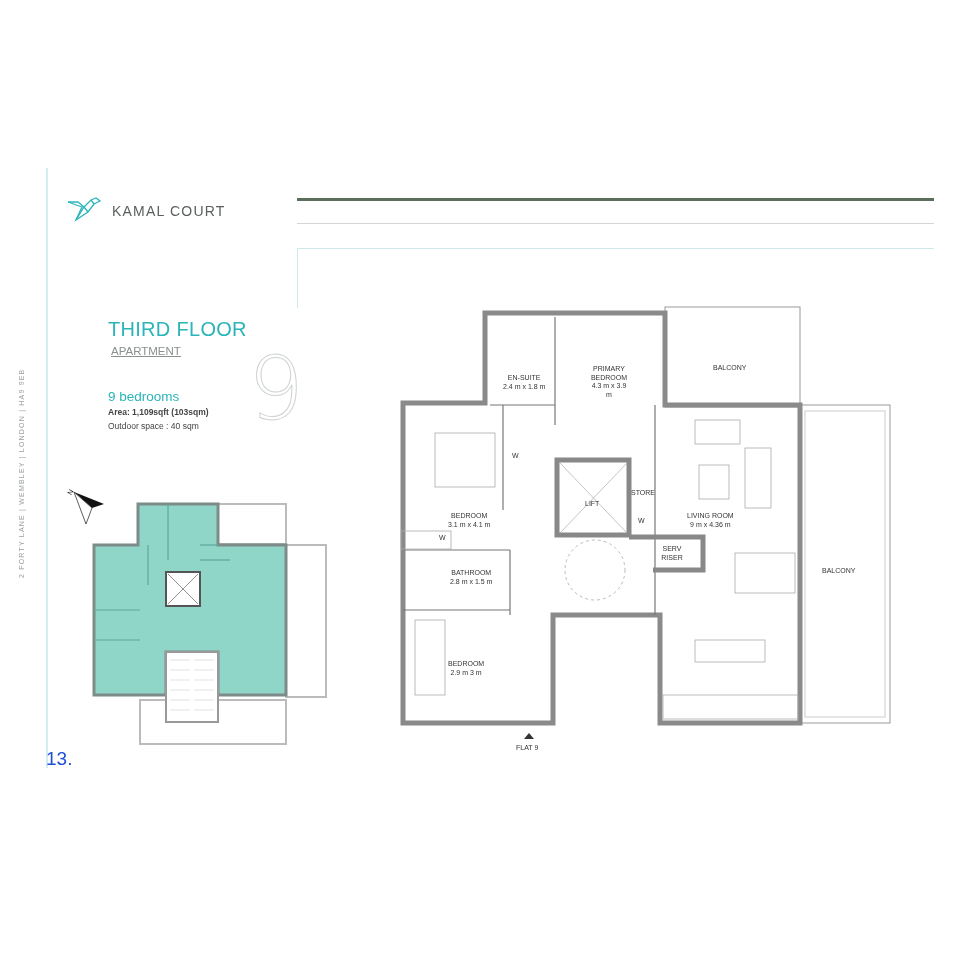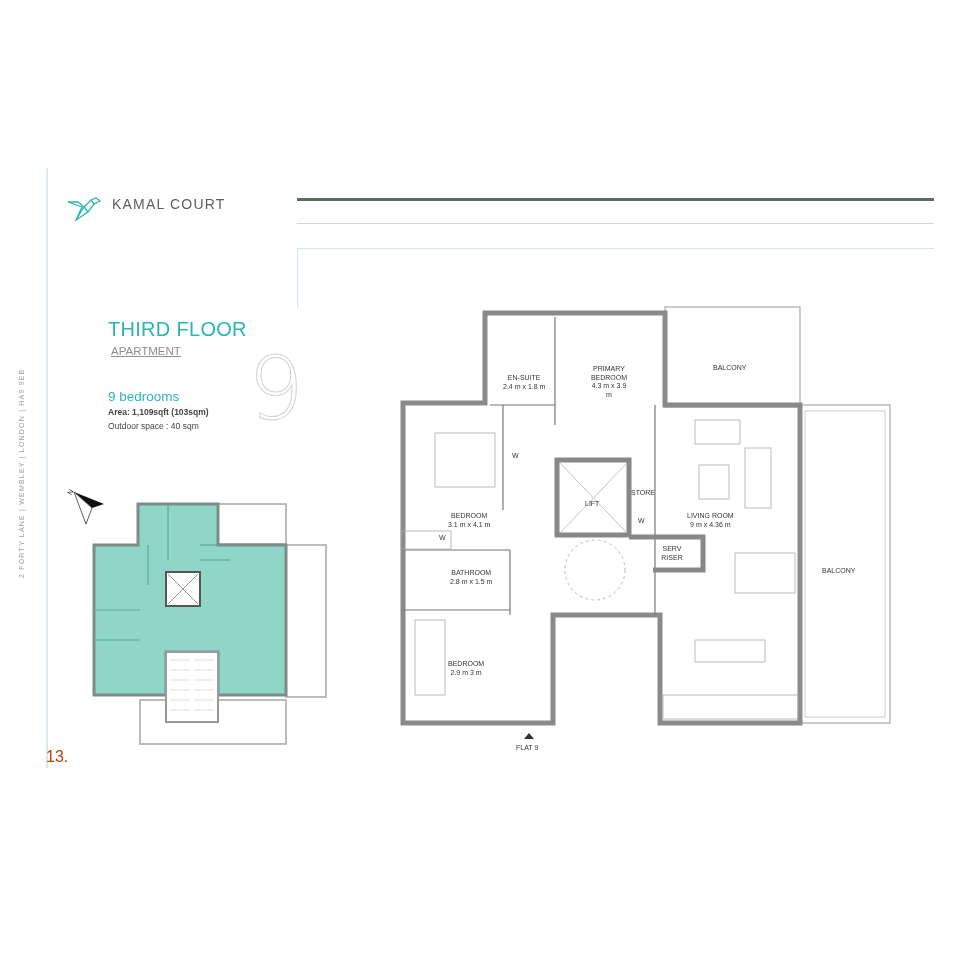--- a/index.html
+++ b/index.html
@@ -1,29 +1,29 @@
 <!DOCTYPE html>
 <html><head>
 <meta charset="utf-8">
 <style>
   html,body{margin:0;padding:0;background:#ffffff;}
   body{width:980px;height:980px;position:relative;overflow:hidden;font-family:"Liberation Sans",sans-serif;}
   .abs{position:absolute;}
   .vline{position:absolute;left:46px;top:168px;width:2px;height:600px;background:#d4ecee;}
   .side-addr{position:absolute;left:18px;top:318px;width:14px;height:260px;}
   .side-addr span{position:absolute;left:0;top:0;transform-origin:0 0;transform:rotate(-90deg) translate(-260px,0);width:260px;font-size:7px;letter-spacing:1.2px;color:#9aa0a0;white-space:nowrap;text-align:left;}
-  .brand{position:absolute;left:66px;top:196px;display:flex;gap:10px;}
+  .brand{position:absolute;left:66px;top:196px;display:flex;align-items:center;gap:10px;}
   .brand-name{font-size:14px;letter-spacing:1.2px;color:#5a5f5e;}
   .floor-title{position:absolute;left:108px;top:318px;font-size:20px;color:#2bb5b8;letter-spacing:0.3px;}
   .apt-sub{position:absolute;left:111px;top:345px;font-size:11.5px;color:#8a8f8f;text-decoration:underline;}
   .bedrooms{position:absolute;left:108px;top:389px;font-size:13.5px;color:#2bb5b8;}
   .area{position:absolute;left:108px;top:407px;font-size:8.5px;color:#444;font-weight:bold;}
   .outdoor{position:absolute;left:108px;top:421px;font-size:8.5px;color:#444;}
   .bignum{position:absolute;left:248px;top:345px;font-size:88px;line-height:88px;color:#fff;-webkit-text-stroke:1px #cfd3d3;font-family:"DejaVu Sans",sans-serif;font-weight:300;}
-  .pageno{position:absolute;left:46px;top:748px;font-size:16px;color:#c2410c;text-align:center;}
+  .pageno{position:absolute;left:46px;top:748px;font-size:19px;color:#1d4ed8;text-align:center;}
   .rule-dark{position:absolute;left:297px;top:198px;width:637px;height:3px;background:#5b6d5b;}
   .rule-light{position:absolute;left:297px;top:223px;width:637px;height:1px;background:#d2d6d6;}
   .frame-top{position:absolute;left:297px;top:248px;width:637px;height:1px;background:#cfe9eb;}
   .frame-left{position:absolute;left:297px;top:248px;width:1px;height:60px;background:#cfe9eb;}
   .lbl{position:absolute;font-size:7px;color:#333;line-height:8.5px;text-align:center;white-space:nowrap;}
 </style>
 </head>
 <body>
 
 <div class="vline"></div>

